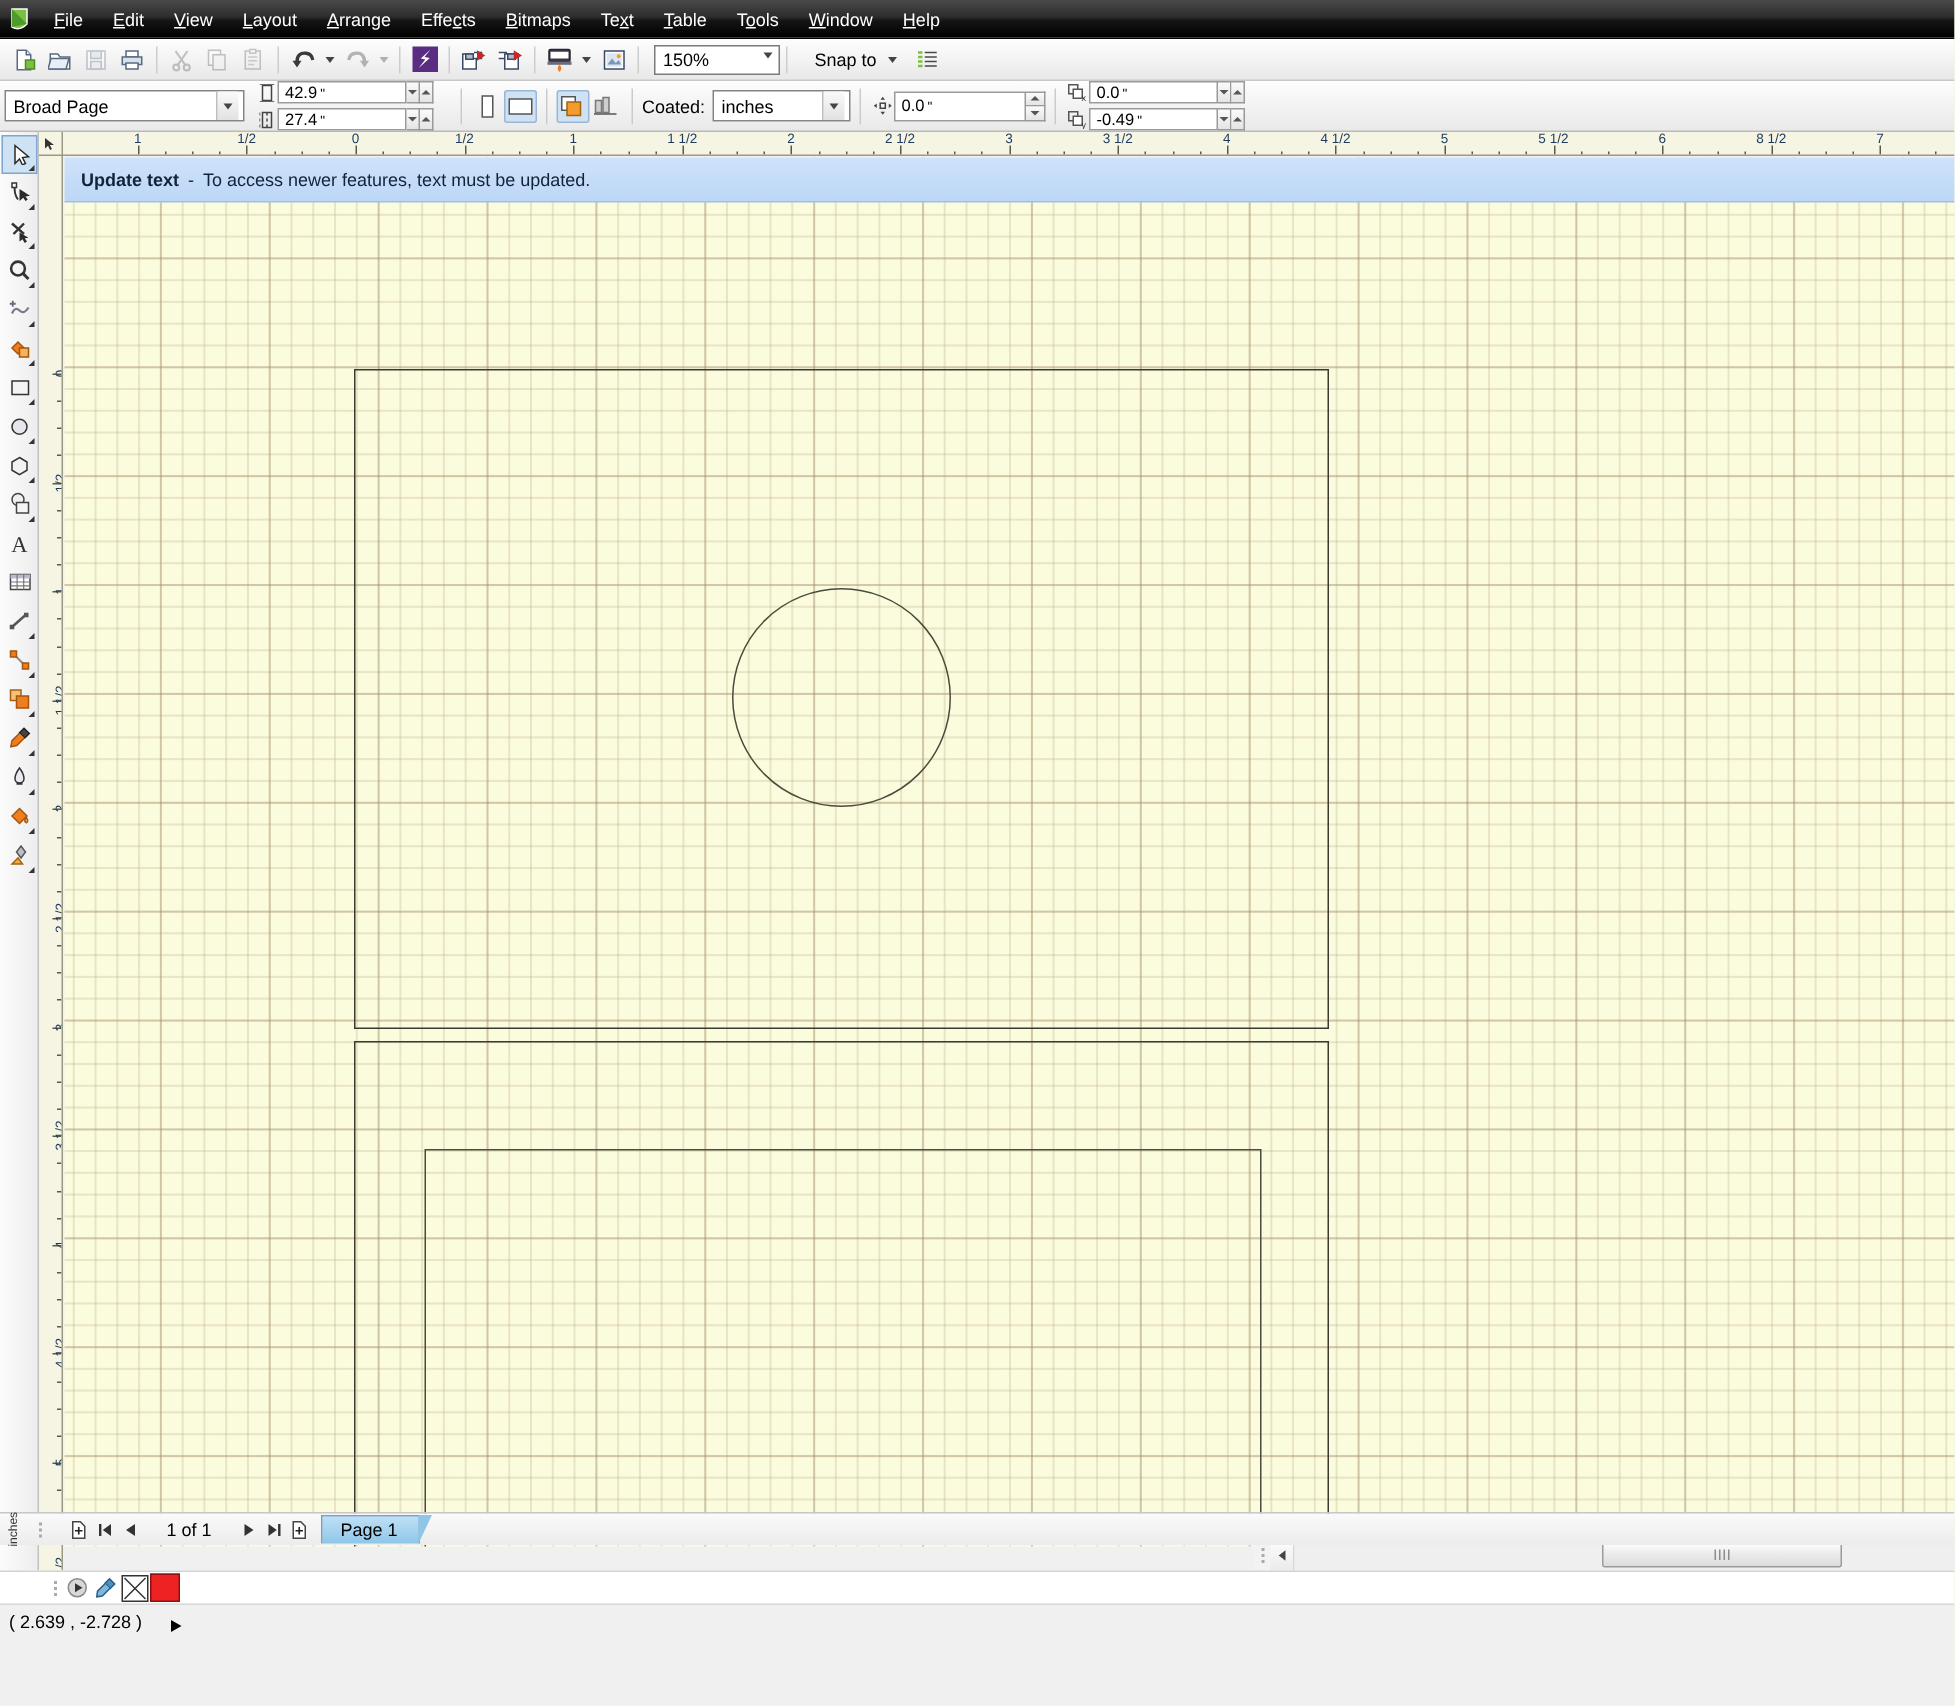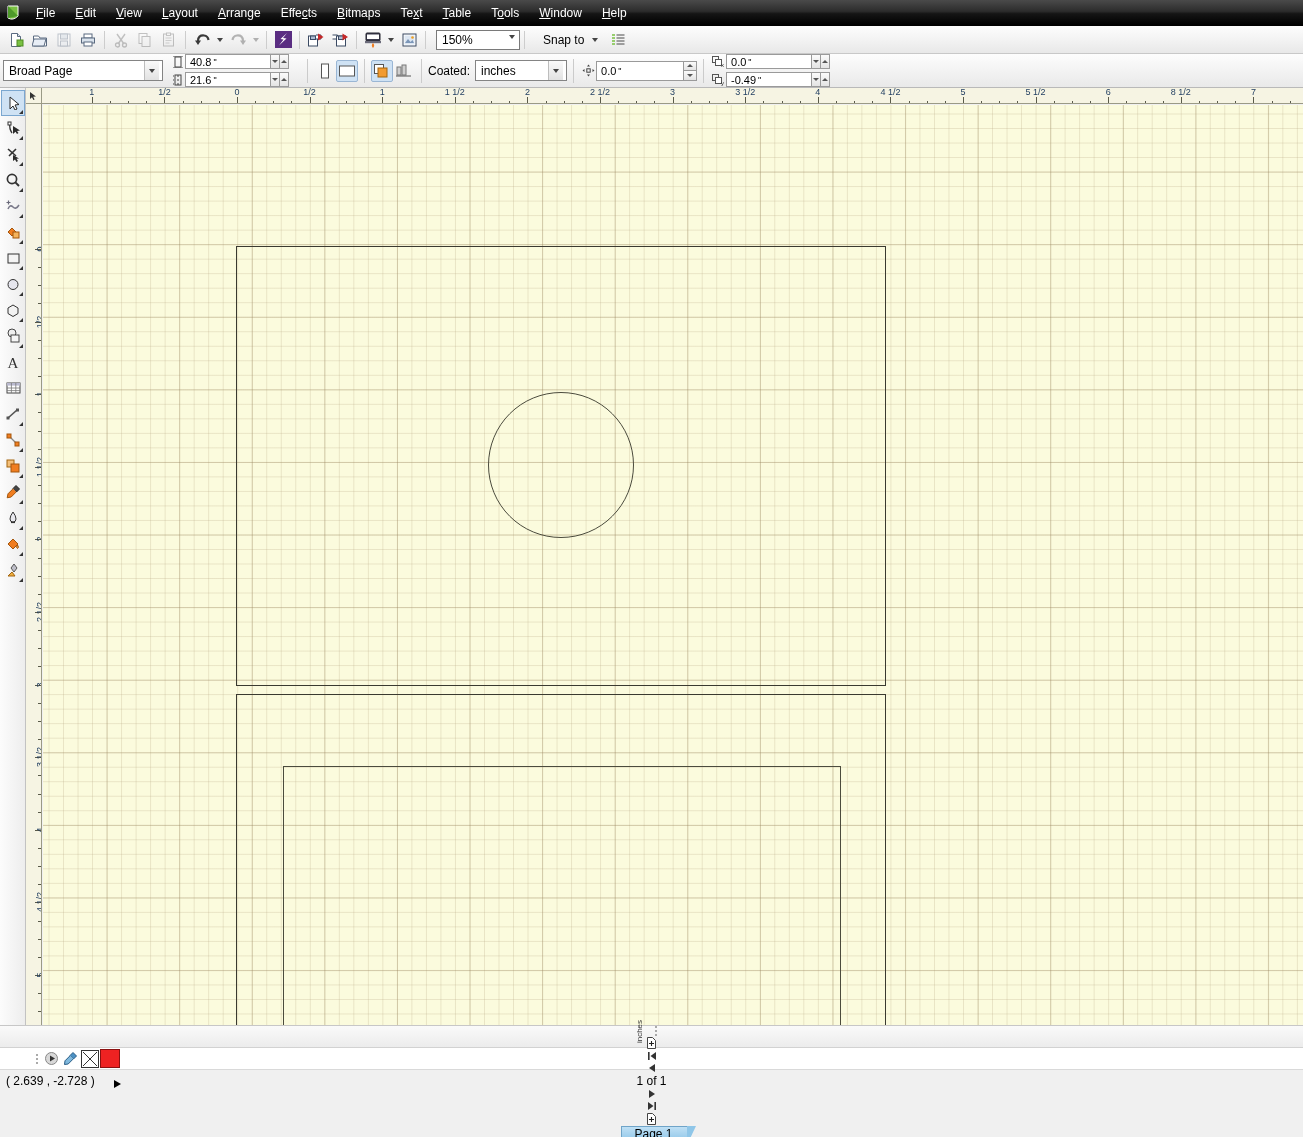--- a/index.html
+++ b/index.html
@@ -143,23 +143,23 @@
     position:absolute;left:43px;top:17px;width:1260px;height:30px;
     background:linear-gradient(180deg,#cfe2fb 0%, #bcd7f5 100%);
     border-bottom:1px solid #9fc0e4;
     display:flex;align-items:center;padding-left:11px;font-size:12px;color:#10243b;
     z-index:4;
   }
   #notifybar b{ font-weight:bold; }
 
   
   #pagenav{
-    position:absolute;left:0;bottom:0;width:1303px;height:22px;
+    position:absolute;left:0;bottom:17px;width:1303px;height:22px;
     background:linear-gradient(180deg,#fafafa,#ececec);
-    display:flex;align-items:center;border-top:1px solid #c7c7c7;z-index:5;flex-direction:column;
+    display:flex;align-items:center;border-top:1px solid #c7c7c7;z-index:5;
   }
   .pn-btn{ width:17px;height:18px;display:flex;align-items:center;justify-content:center; }
   #pagecount{ font-size:12px;padding:0 16px;white-space:nowrap; }
   .pagetab{
     height:19px;background:linear-gradient(180deg,#bfe0f5,#8fc6e8);
     border:1px solid #6fa4c8;border-bottom:none;
     padding:0 14px 0 12px;display:flex;align-items:center;font-size:12px;
     margin-left:6px;position:relative;
   }
   .pagetab::after{
@@ -380,39 +380,39 @@
 
   <div style="margin-left:8px;display:flex;flex-direction:column;gap:3px;">
     <div style="display:flex;align-items:center;">
       <span style="width:14px;display:flex;justify-content:center;">
         <svg width="10" height="12" viewBox="0 0 10 12">
             <rect x="2" y="1" width="6" height="10" fill="none" stroke="#444"></rect>
             <path d="M0 0 h10 M0 12 h10" stroke="#444"></path>
           </svg>
       </span>
       <div class="numfield">
-        <span>40.8</span>
+        <span>42.9</span>
           <span class="inch">"</span>
       </div>
       <div class="spin">
           <i class="dn"></i>
         </div>
       <div class="spin">
           <i class="up"></i>
         </div>
     </div>
     <div style="display:flex;align-items:center;">
       <span style="width:14px;display:flex;justify-content:center;">
         <svg width="10" height="12" viewBox="0 0 10 12">
             <rect x="2" y="1" width="6" height="10" fill="none" stroke="#444"></rect>
             <path d="M0 1 v10 M5 1 v10" stroke="#444" stroke-dasharray="2 2"></path>
           </svg>
       </span>
       <div class="numfield">
-        <span>21.6</span>
+        <span>27.4</span>
           <span class="inch">"</span>
       </div>
       <div class="spin">
           <i class="dn"></i>
         </div>
       <div class="spin">
           <i class="up"></i>
         </div>
     </div>
   </div>
@@ -809,20 +809,25 @@
       <div class="vlab" style="left: 9px; top: 943.6px; transform: rotate(-90deg) translateX(-50%);">5 1/2</div>
     </div>
 
   <div id="canvas">
       <div class="pagebox" style="left: 193px; top: 141px; width: 650px; height: 440px;"></div>
       <div class="pagebox" style="left: 193px; top: 589px; width: 650px; height: 440px;"></div>
       <div class="objcircle" style="left: 445px; top: 287px; width: 146px; height: 146px;"></div>
       <div class="objrect" style="left: 240px; top: 661px; width: 558px; height: 288px;"></div>
     </div>
 
+  <div id="notifybar">
+    <b>Update text</b>
+    <span style="margin:0 6px;">-</span>
+    <span>To access newer features, text must be updated.</span>
+  </div>
 
   <div id="pagenav">
     <div style="width:44px;display:flex;align-items:center;">
       <span style="font-size:8px;color:#333;transform:rotate(-90deg);transform-origin:center;display:inline-block;width:30px;text-align:center;margin-left:-6px;">inches</span>
       <span class="dotgrip">
           <i></i>
           <i></i>
           <i></i>
         </span>
     </div>

